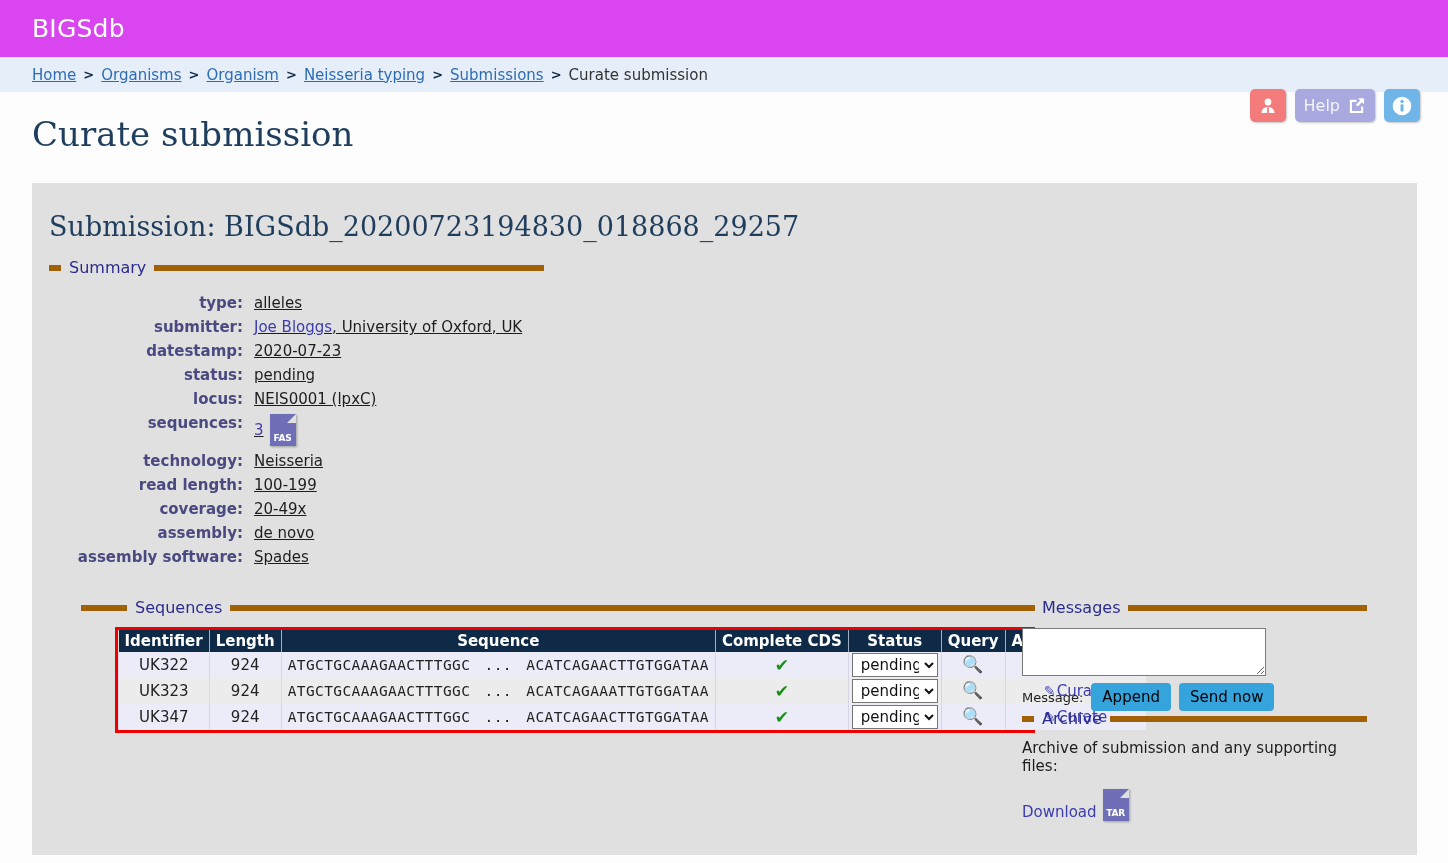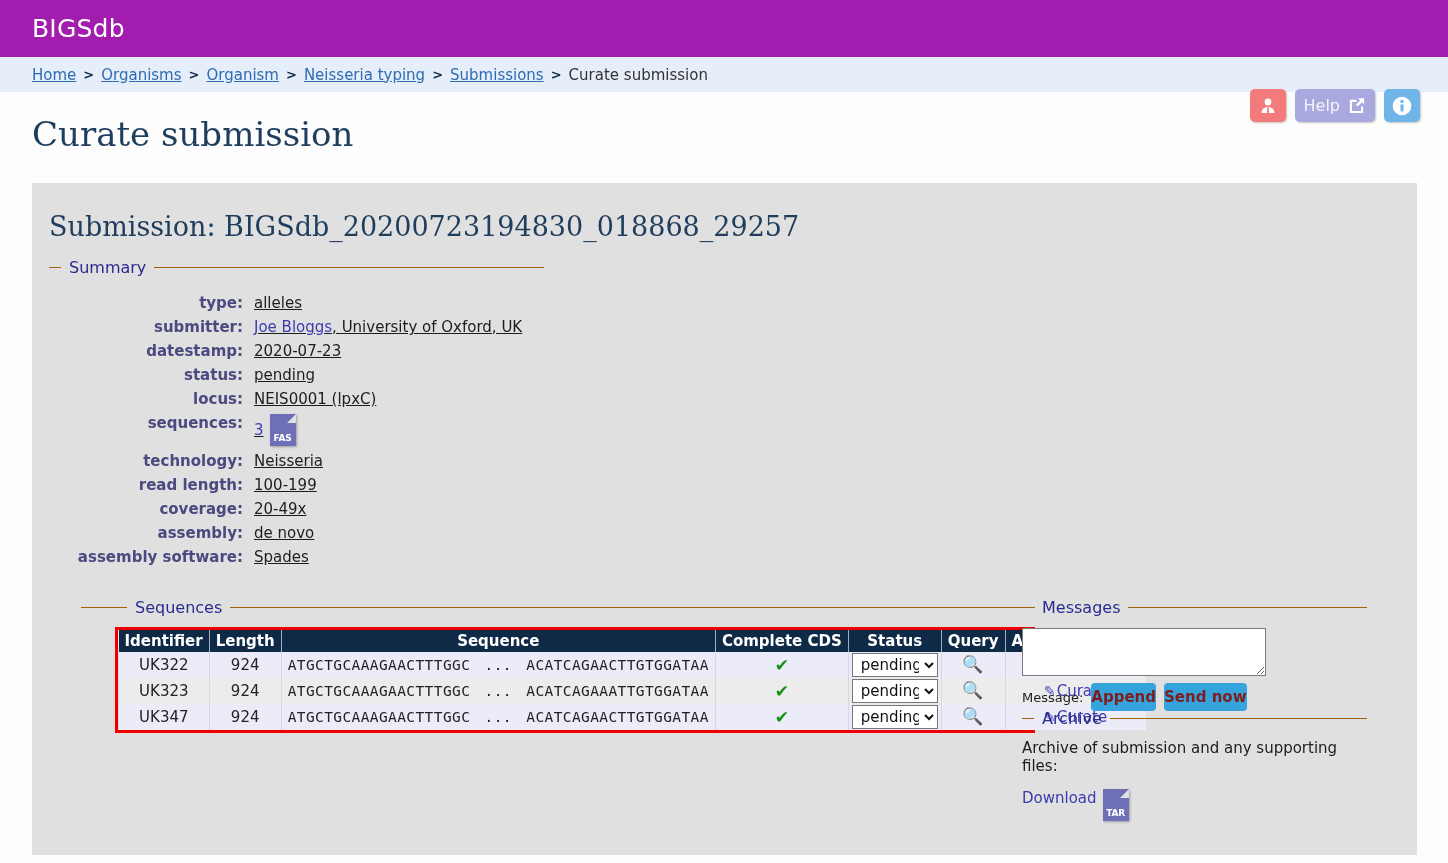--- a/index.html
+++ b/index.html
@@ -10,21 +10,21 @@
     font-family: "DejaVu Sans", "Liberation Sans", sans-serif;
     font-size: 15px;
     color: #222;
     overflow: hidden;
     position: relative;
   }
 
   
   .topbar {
     height: 57px;
-    background: #a21caf;
+    background: #d946ef;
     display: flex; align-items: center;
     padding-left: 32px;
   }
   .brand {
     color: #ffffff;
     font-size: 25px;
     letter-spacing: .2px;
   }
 
   
@@ -84,21 +84,21 @@
     font-size: 27px;
     color: #1f3d5c;
     font-weight: normal;
     margin: 0;
     padding: 28px 0 0 17px;
   }
 
   
   fieldset {
     border: none;
-    border-top: 1px solid #a16207;
+    border-top: 6px solid #a16207;
     margin: 0; padding: 0;
     position: relative;
   }
   legend {
     color: #2b2b8f;
     font-size: 16px;
     padding: 0 8px;
     margin-left: 12px;
   }
 
@@ -229,41 +229,41 @@
     font-family: "DejaVu Sans", "Liberation Sans", sans-serif;
     font-size: 14px;
     display: block;
   }
   .msg-row {
     display: flex; align-items: center;
     margin-top: 7px; gap: 8px;
   }
   .msg-label { font-size: 13px; color: #1d1d1d; }
   .btn-msg {
-    background: #35a3dc; color: #7f1d1d;
+    background: #35a3dc; color: #000000;
     border: none; border-radius: 4px;
-    font-size: 15px; font-weight: bold;
-    padding: 5px 0;
+    font-size: 15px; font-weight: normal;
+    padding: 5px 11px;
     font-family: "DejaVu Sans", "Liberation Sans", sans-serif;
     cursor: pointer;
   }
 
   .archive-fs {
     position: absolute;
     left: 990px; top: 526px;
     width: 345px;
   }
   .archive-text {
     margin-top: 11px;
     font-size: 15px;
     color: #1d1d1d;
   }
   .download-row {
     margin-top: 14px;
-    display: flex; align-items: flex-start;
+    display: flex; align-items: flex-end;
   }
   .download-link {
     color: #3b3bb0; text-decoration: none; font-size: 15px;
   }
 </style>
 </head>
 <body>
 
 <div class="topbar">
   <div class="brand">BIGSdb</div>

